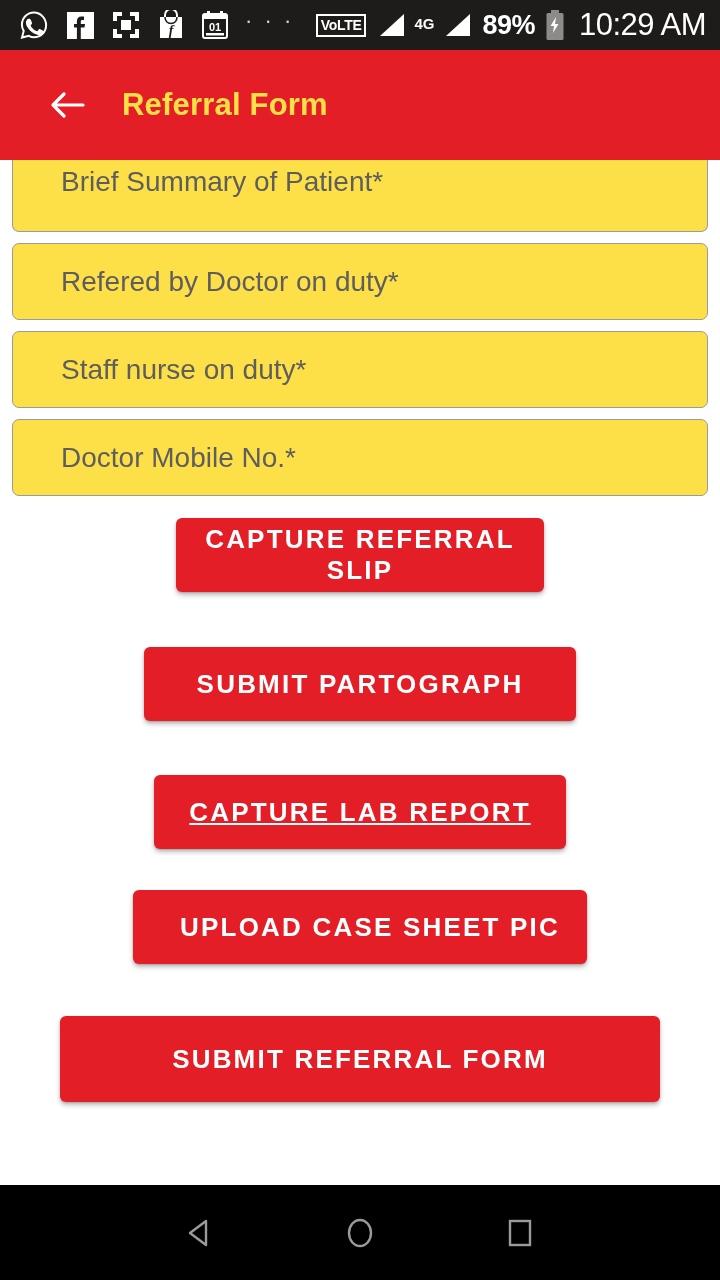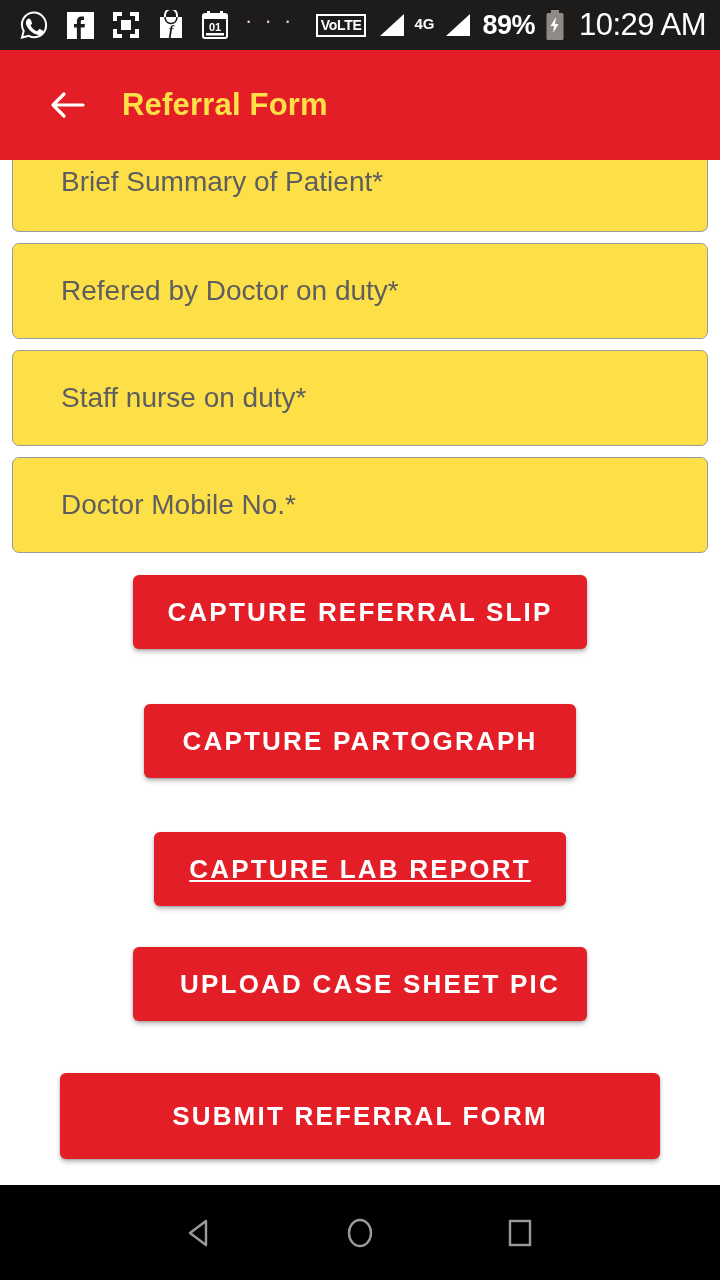--- a/index.html
+++ b/index.html
@@ -84,40 +84,40 @@
   .field.first {
     
     height: 72px;
     border-top: none;
     border-top-left-radius: 0;
     border-top-right-radius: 0;
     margin-top: 0;
     align-items: flex-start;
     padding-top: 6px;
   }
-  .field.normal { height: 96px; margin-top: 11px; }
+  .field.normal { height: 77px; margin-top: 11px; }
 
   
   .btns { padding-top: 22px; display: flex; flex-direction: column; align-items: center; }
   .btn {
     background: #e41e26;
     color: #ffffff;
     border: none;
     border-radius: 6px;
     font-family: "Liberation Sans", sans-serif;
     font-size: 26px;
     font-weight: bold;
     letter-spacing: 2.2px;
     box-shadow: 0 3px 5px rgba(0,0,0,0.26), 0 1px 2px rgba(0,0,0,0.16);
     display: flex;
     align-items: center;
     justify-content: center;
     text-align: center;
   }
-  .btn-1 { width: 454px; height: 74px; margin-top: 0px; }
+  .btn-1 { width: 368px; height: 74px; margin-top: 0px; }
   .btn-2 { width: 432px; height: 74px; margin-top: 55px; }
   .btn-3 { width: 412px; height: 74px; margin-top: 54px; text-decoration: underline; }
   .btn-4 { width: 454px; height: 74px; margin-top: 41px; padding-left: 20px; }
   .btn-5 { width: 600px; height: 86px; margin-top: 52px; }
 
   
   .navbar {
     flex: 0 0 95px;
     height: 95px;
     background: #000000;
@@ -235,21 +235,21 @@
     <div class="field normal">
       <span>Staff nurse on duty*</span>
     </div>
 
     <div class="field normal">
       <span>Doctor Mobile No.*</span>
     </div>
 
     <div class="btns">
       <button class="btn btn-1">CAPTURE REFERRAL SLIP</button>
-      <button class="btn btn-2">CAPTURE PARTOGRAPH</button>
+      <button class="btn btn-2">SUBMIT PARTOGRAPH</button>
       <button class="btn btn-3">CAPTURE LAB REPORT</button>
       <button class="btn btn-4">UPLOAD CASE SHEET PIC</button>
       <button class="btn btn-5">SUBMIT REFERRAL FORM</button>
     </div>
 
   </div>
 
   <div class="navbar">
     <span class="nav-btn">
       <svg width="34" height="34" viewBox="0 0 34 34">

